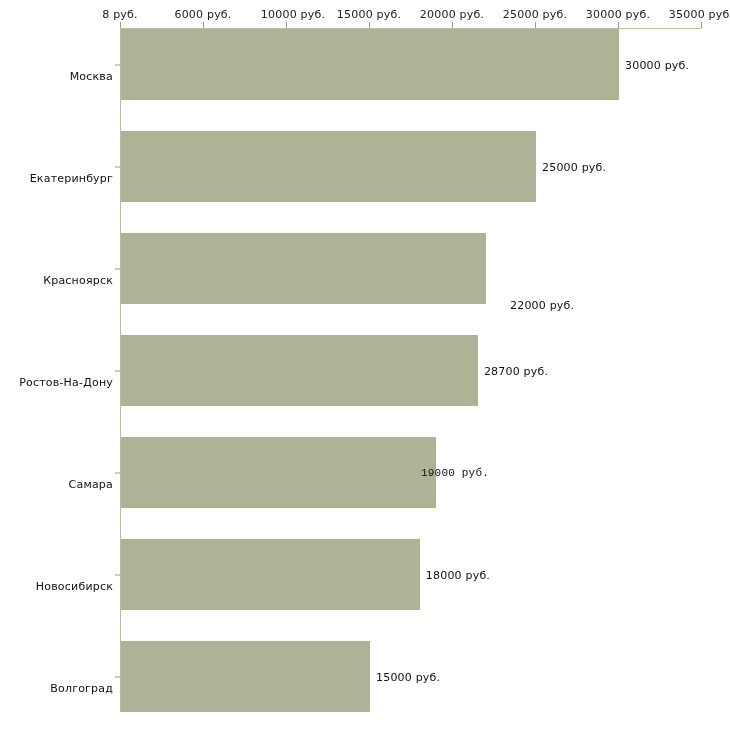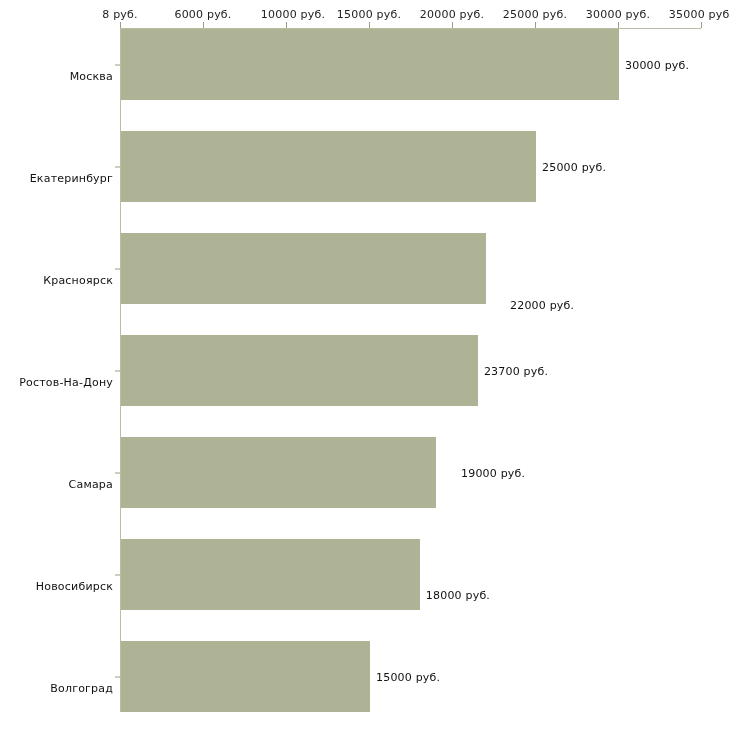--- a/index.html
+++ b/index.html
@@ -140,22 +140,22 @@
     </div>
 
   <div id="bars-layer">
       <div class="bar" title="Москва: 30000 руб." style="top: 29px; width: 498px; height: 71px; background: rgb(174, 179, 150);"></div>
       <div class="bar-value" style="left: 625px; top: 64.5px;">30000 руб.</div>
       <div class="bar" title="Екатеринбург: 25000 руб." style="top: 131px; width: 415px; height: 71px; background: rgb(174, 179, 150);"></div>
       <div class="bar-value" style="left: 542px; top: 166.5px;">25000 руб.</div>
       <div class="bar" title="Красноярск: 22000 руб." style="top: 233px; width: 365.2px; height: 71px; background: rgb(174, 179, 150);"></div>
       <div class="bar-value" style="left: 510px; top: 268.5px; margin-top: 36px;">22000 руб.</div>
       <div class="bar" title="Ростов-На-Дону: 21500 руб." style="top: 335px; width: 356.9px; height: 71px; background: rgb(174, 179, 150);"></div>
-      <div class="bar-value" style="left: 483.9px; top: 370.5px;">23700 руб.</div>
+      <div class="bar-value" style="left: 483.9px; top: 370.5px;">28700 руб.</div>
       <div class="bar" title="Самара: 19000 руб." style="top: 437px; width: 315.4px; height: 71px; background: rgb(174, 179, 150);"></div>
-      <div class="bar-value" style="left: 461px; top: 472.5px;">19000 руб.</div>
+      <div class="bar-value" style="left: 421px; top: 472.5px; font-family: Liberation Mono, monospace;">19000 руб.</div>
       <div class="bar" title="Новосибирск: 18000 руб." style="top: 539px; width: 298.8px; height: 71px; background: rgb(174, 179, 150);"></div>
-      <div class="bar-value" style="left: 425.8px; top: 574.5px; margin-top: 20px;">18000 руб.</div>
+      <div class="bar-value" style="left: 425.8px; top: 574.5px;">18000 руб.</div>
       <div class="bar" title="Волгоград: 15000 руб." style="top: 641px; width: 249px; height: 71px; background: rgb(174, 179, 150);"></div>
       <div class="bar-value" style="left: 376px; top: 676.5px;">15000 руб.</div>
     </div>
 
 </div>
 
 </body></html>

